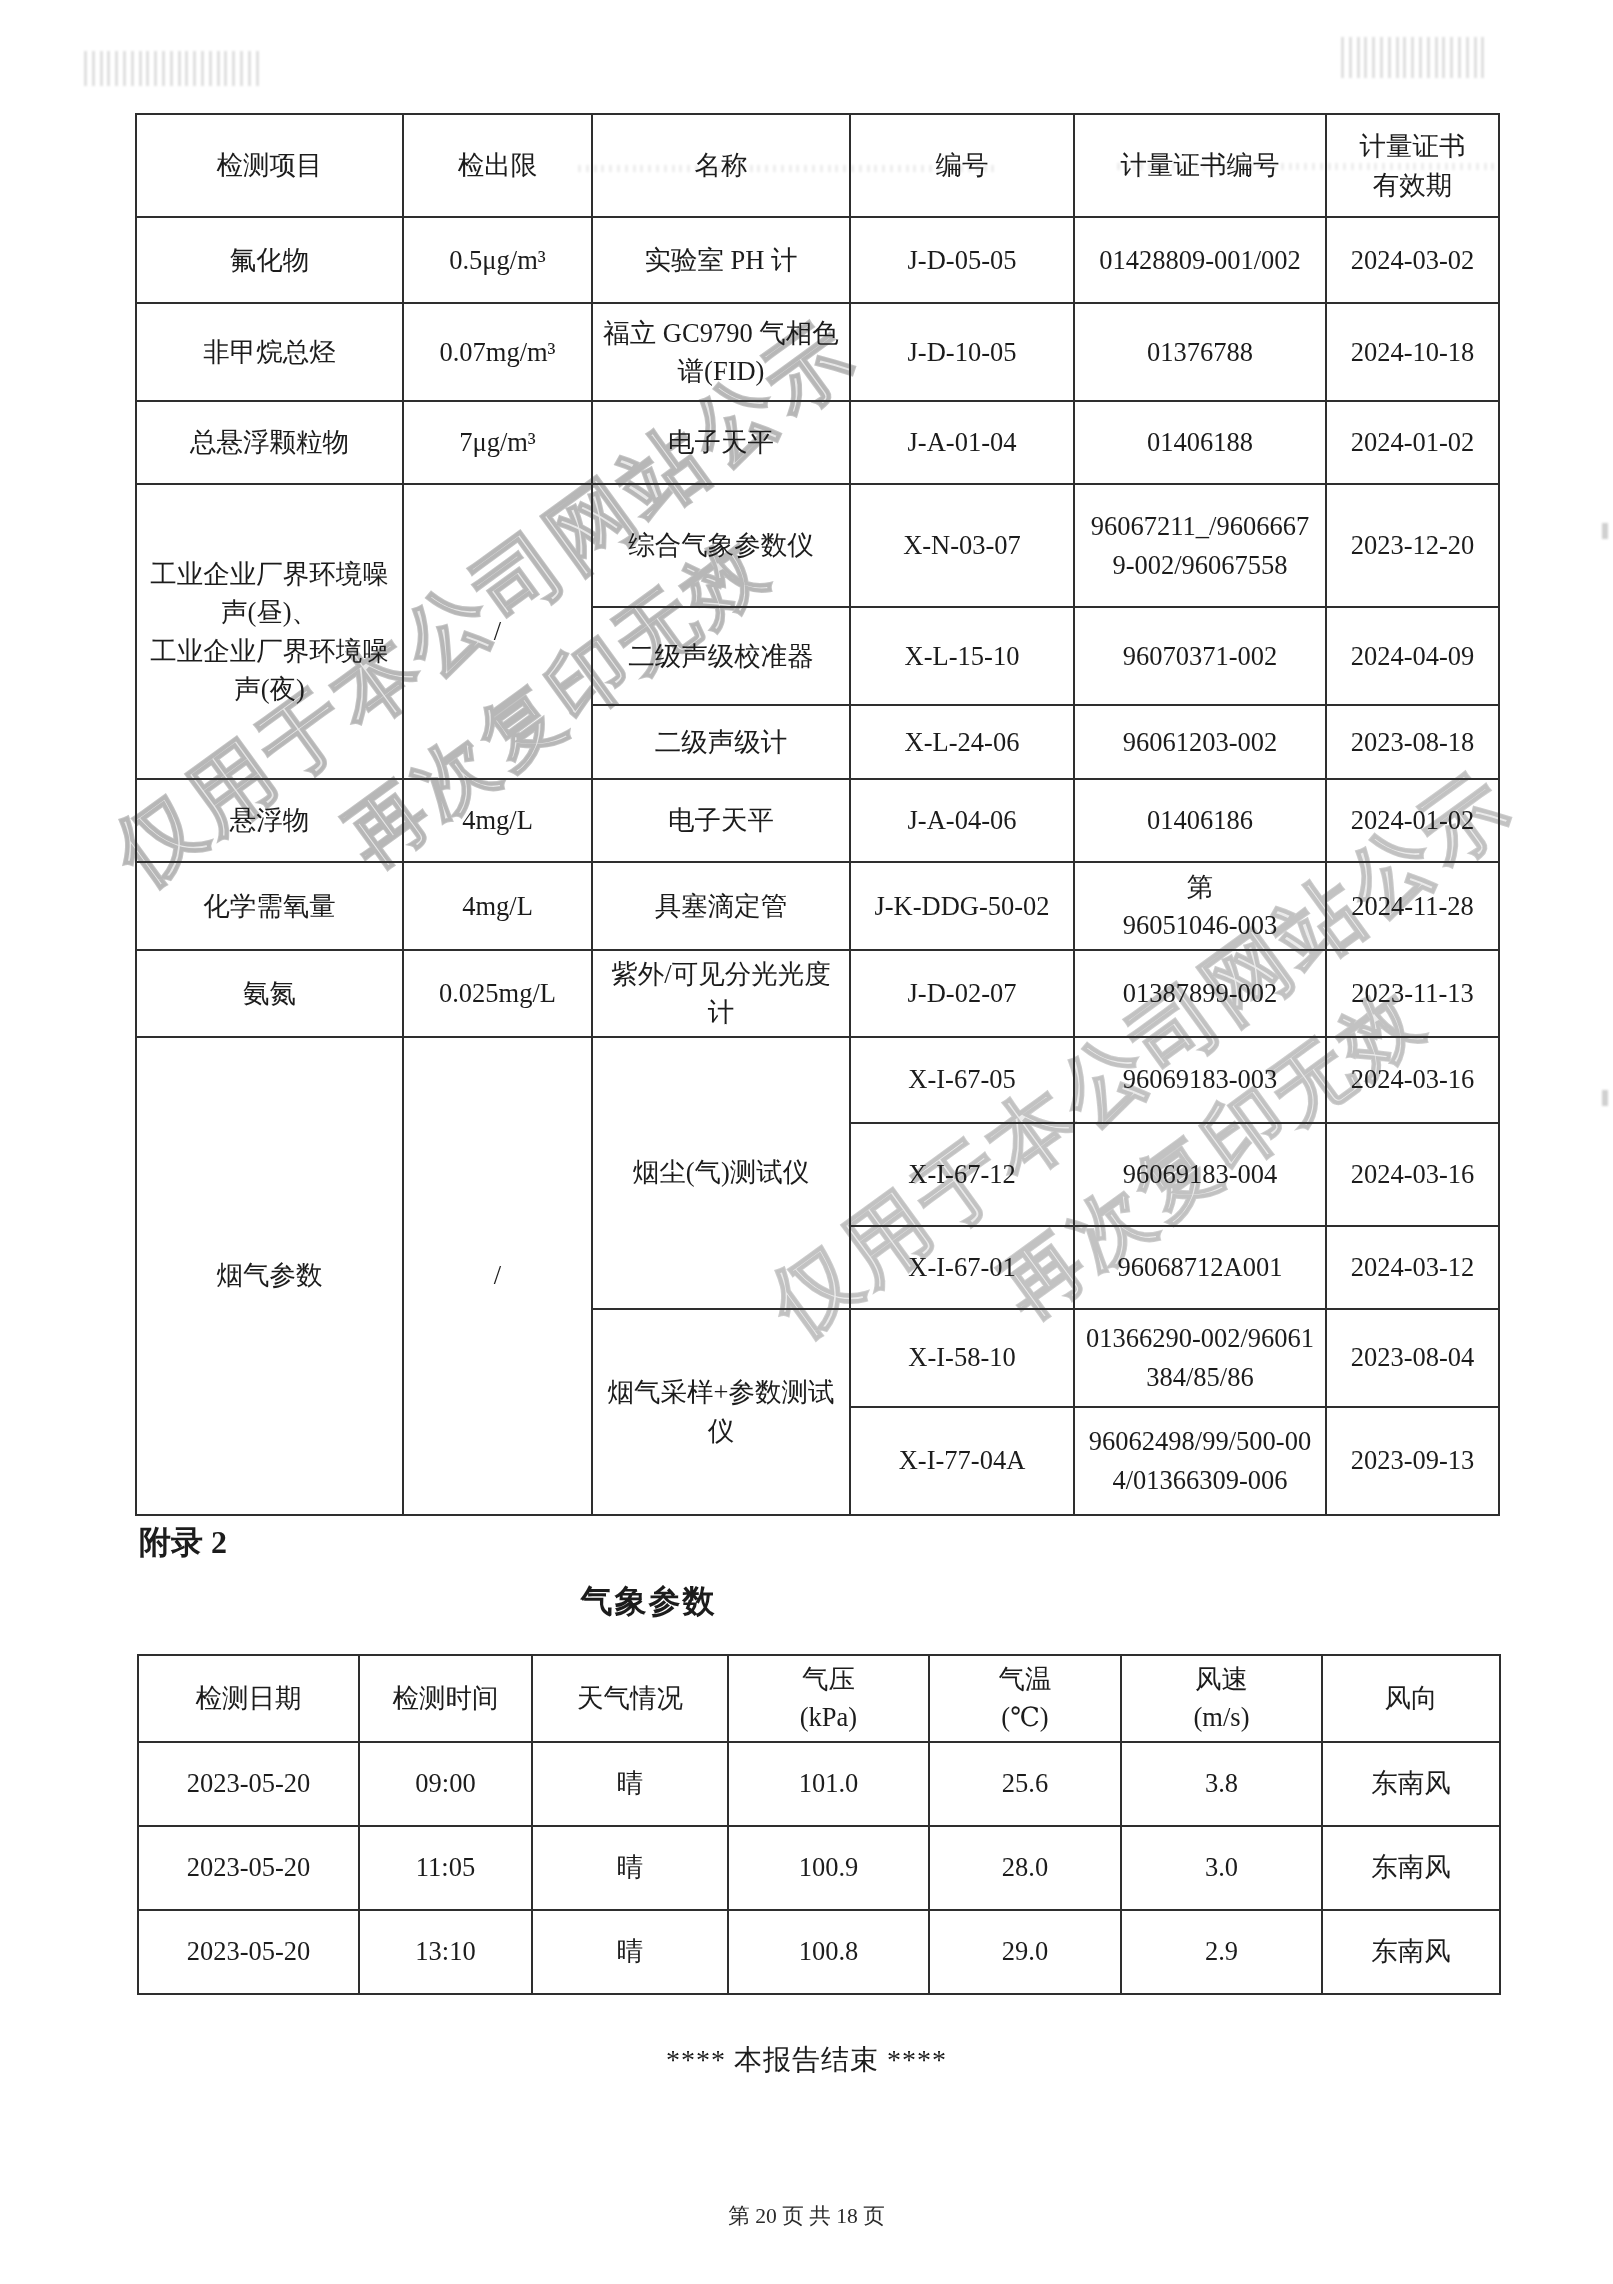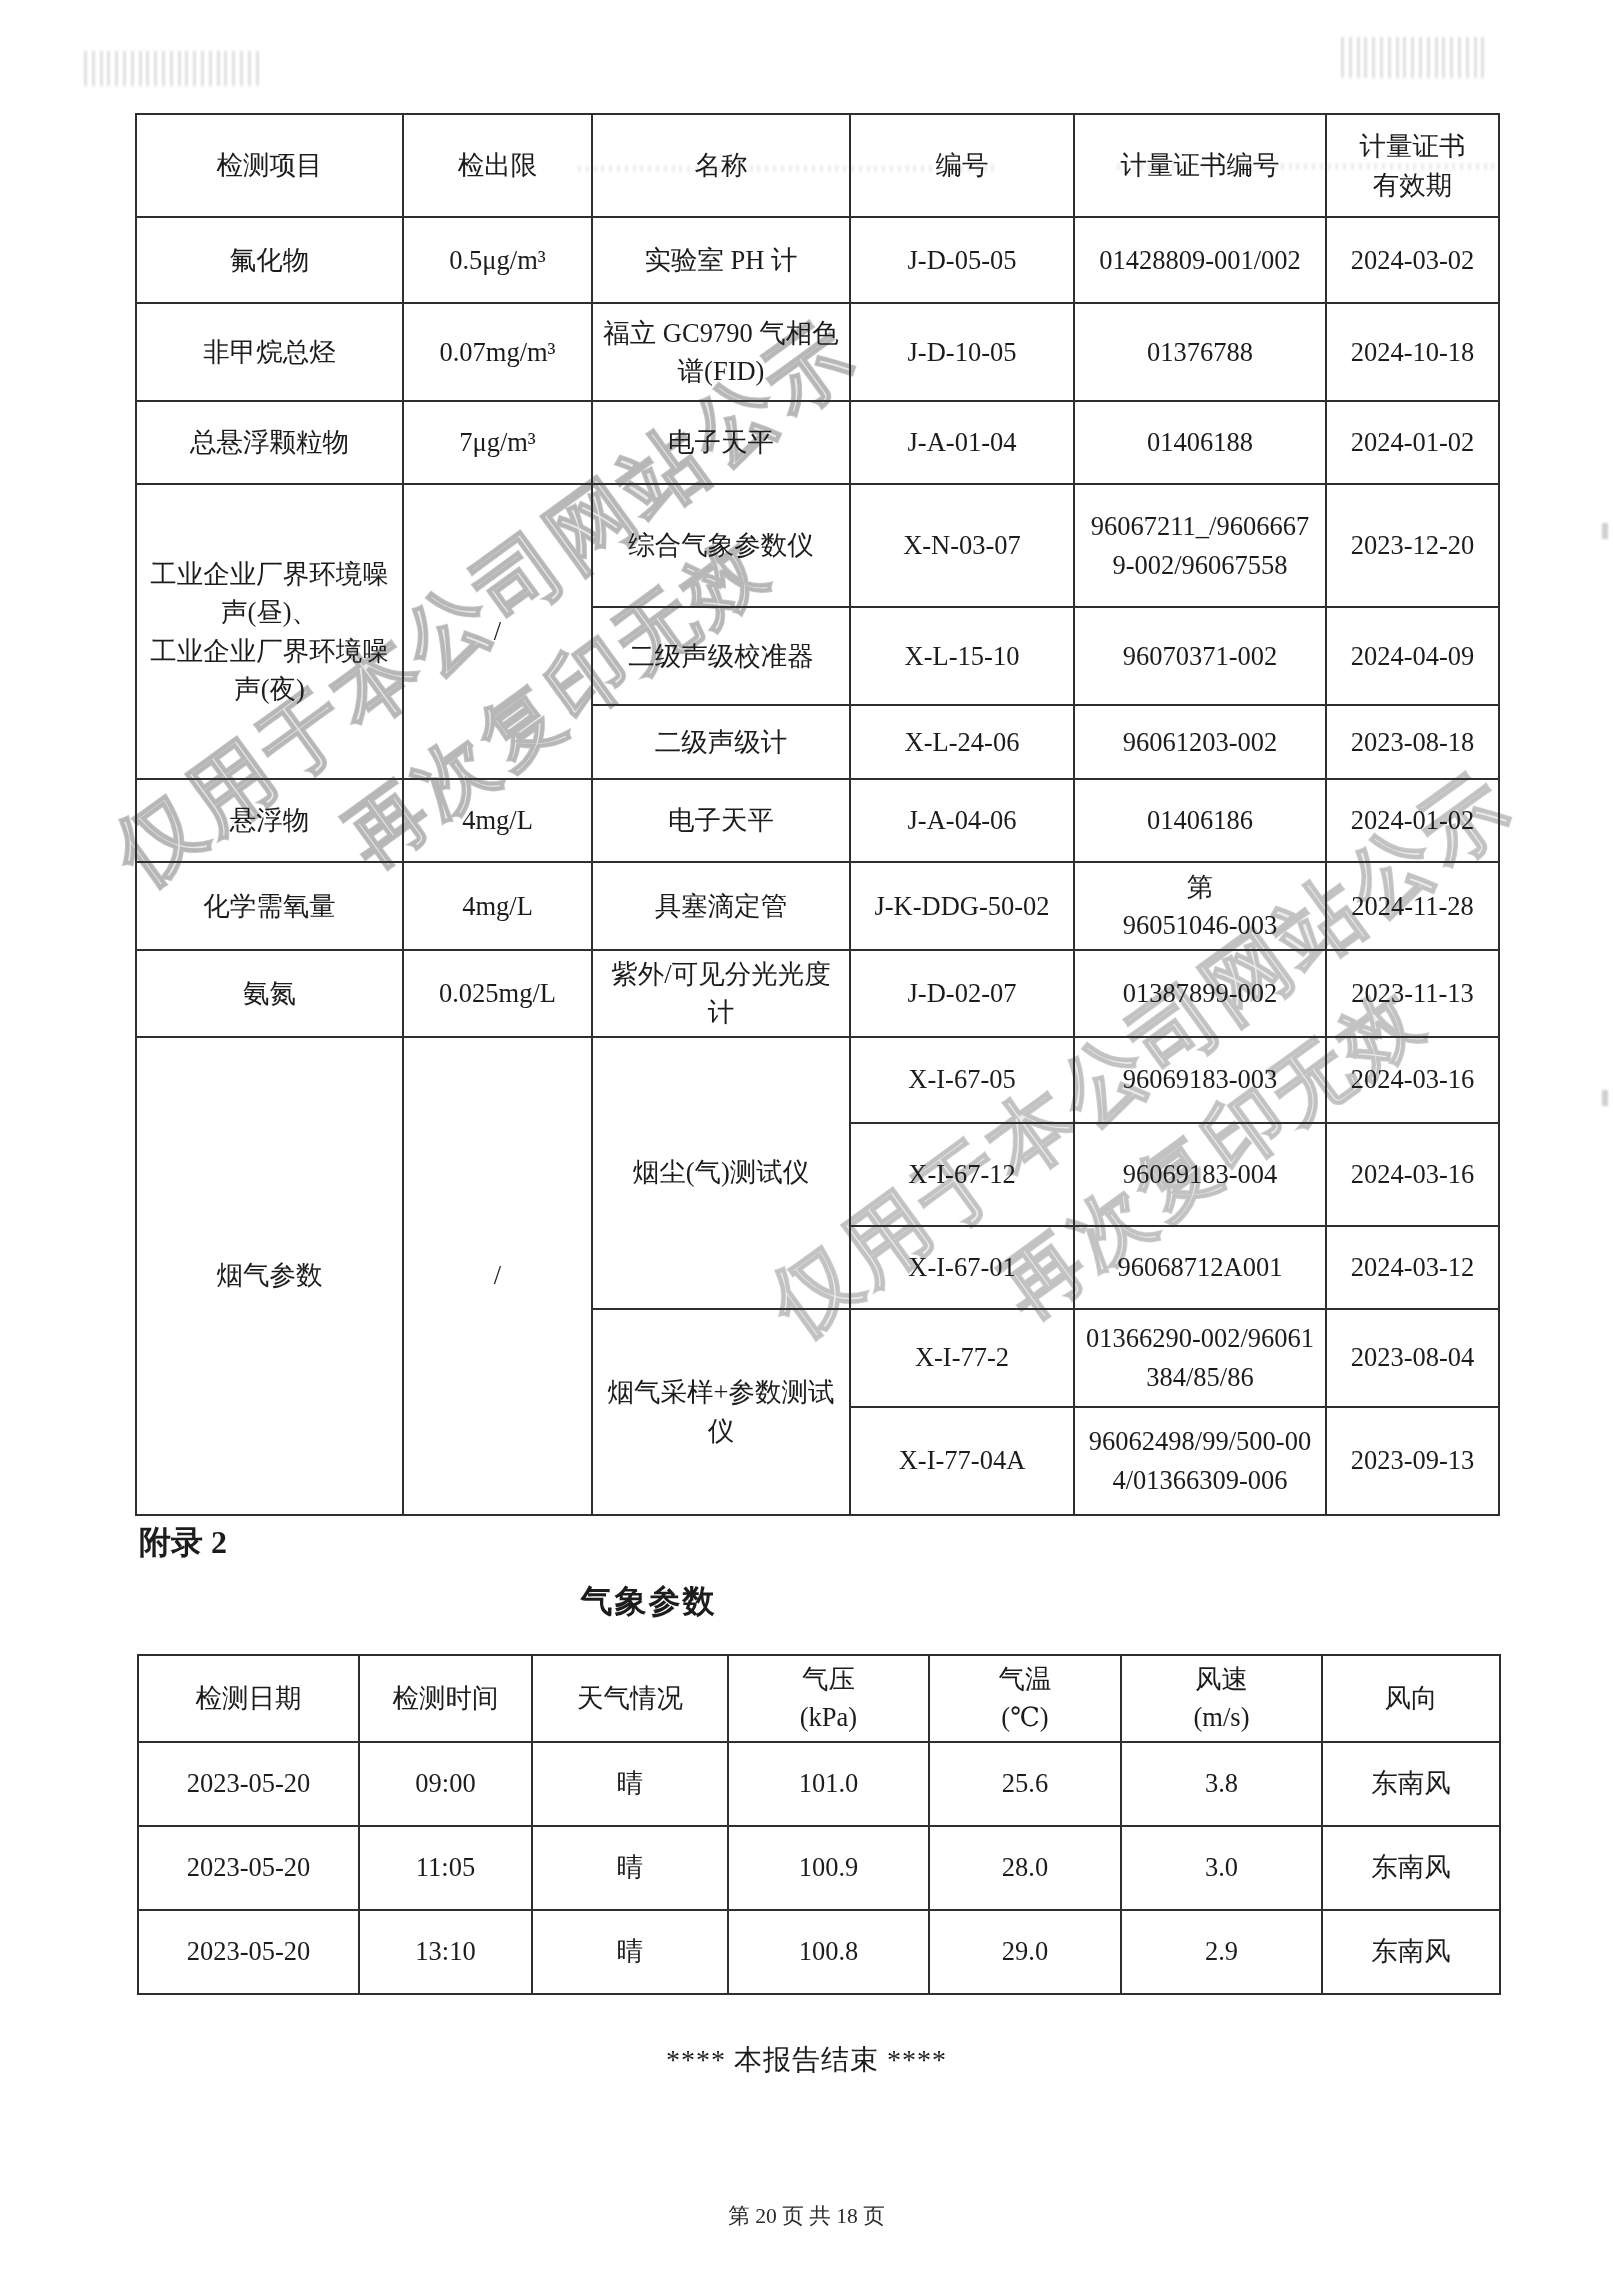--- a/index.html
+++ b/index.html
@@ -207,21 +207,21 @@
         <td class="break-all">96069183-004</td>
         <td>2024-03-16</td>
       </tr>
       <tr style="height:83px">
         <td>X-I-67-01</td>
         <td class="break-all">96068712A001</td>
         <td>2024-03-12</td>
       </tr>
       <tr style="height:98px">
         <td rowspan="2">烟气采样+参数测试仪</td>
-        <td>X-I-77-2</td>
+        <td>X-I-58-10</td>
         <td class="break-all">01366290-002/96061384/85/86</td>
         <td>2023-08-04</td>
       </tr>
       <tr style="height:108px">
         <td>X-I-77-04A</td>
         <td class="break-all">96062498/99/500-004/01366309-006</td>
         <td>2023-09-13</td>
       </tr>
     </tbody>
   </table>

